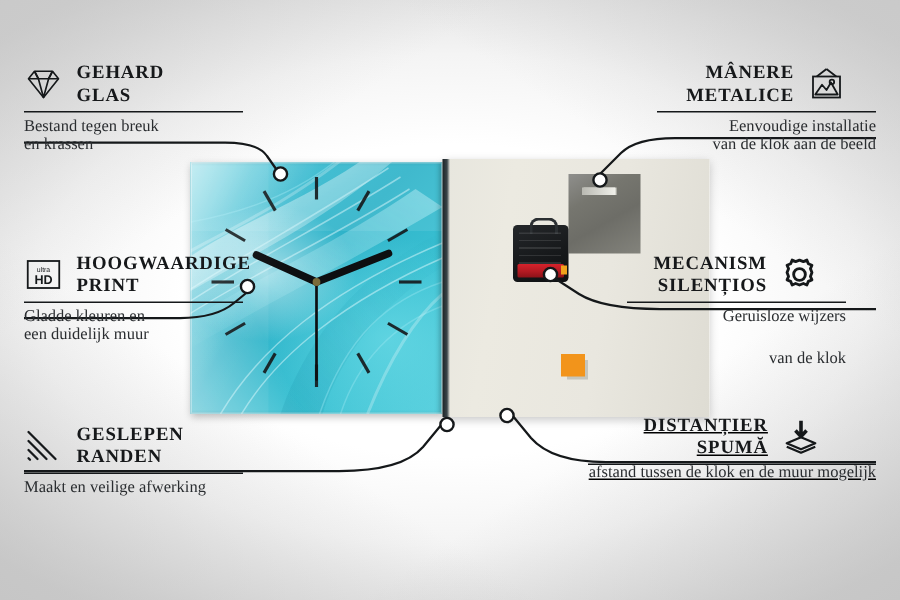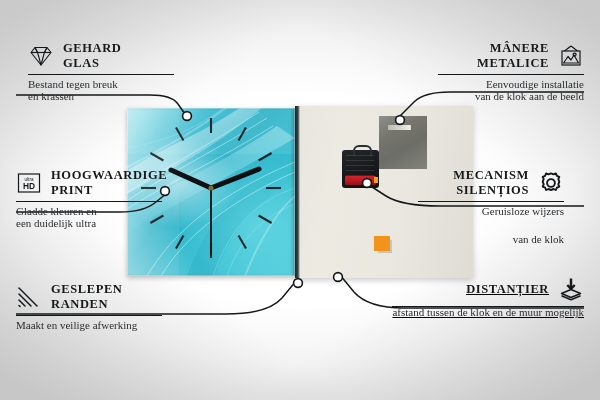--- a/index.html
+++ b/index.html
@@ -113,21 +113,21 @@
     letter-spacing:.6px;color:#16181a;text-transform:uppercase;
   }
   .co-rule{height:1px;background:#15181a;margin-top:4px;}
   .co-desc{
     font-family:"Liberation Serif", serif;
     font-size:11px;line-height:11.6px;color:#2a2d30;margin-top:4px;
   }
   .left .co-head{justify-content:flex-start;}
   .left .co-title{text-align:left;}
   .left .co-desc{text-align:left;}
-  .right .co-head{justify-content:flex-end;}
+  .right .co-head{justify-content:center;}
   .right .co-title{text-align:right;}
   .right .co-desc{text-align:right;}
   .ico{width:26px;height:26px;flex:0 0 26px;display:block;}
 
   .wires{position:absolute;inset:0;pointer-events:none;}
 </style>
 </head>
 <body>
 
 <div id="stage">
@@ -229,21 +229,21 @@
     <g fill="#ffffff" stroke="#15181a" stroke-width="1.6">
       <circle cx="187" cy="116" r="4.4"></circle>
       <circle cx="165" cy="191" r="4.4"></circle>
       <circle cx="298" cy="283" r="4.4"></circle>
       <circle cx="400" cy="120" r="4.4"></circle>
       <circle cx="367" cy="183" r="4.4"></circle>
       <circle cx="338" cy="277" r="4.4"></circle>
     </g>
   </svg>
 
-  <div class="callout left" style="left:28px;top:41px;width:146px;">
+  <div class="callout left" style="left:16px;top:41px;width:146px;">
     <div class="co-head">
       <svg class="ico" viewBox="0 0 26 26">
         <g fill="none" stroke="#15181a" stroke-width="1.1" stroke-linejoin="round">
           <path d="M3 9.5 L7 4.5 L19 4.5 L23 9.5 L13 22 Z"></path>
           <path d="M3 9.5 L23 9.5"></path>
           <path d="M7 4.5 L9.6 9.5 L13 22 L16.4 9.5 L19 4.5"></path>
           <path d="M9.6 9.5 L7 4.5 M16.4 9.5 L19 4.5"></path>
         </g>
       </svg>
       <div>
@@ -263,21 +263,21 @@
         <text x="13" y="11.4" text-anchor="middle" font-family="Liberation Sans, sans-serif" font-size="4.6" fill="#15181a">ultra</text>
         <text x="13" y="19.4" text-anchor="middle" font-family="Liberation Sans, sans-serif" font-size="8.4" font-weight="bold" fill="#15181a">HD</text>
       </svg>
       <div>
         <div class="co-title">HOOGWAARDIGE</div>
         <div class="co-title">PRINT</div>
       </div>
     </div>
     <div class="co-rule"></div>
     <div class="co-desc">Gladde kleuren en</div>
-    <div class="co-desc" style="margin-top:0;">een duidelijk ultra</div>
+    <div class="co-desc" style="margin-top:0;">een duidelijk muur</div>
   </div>
 
   <div class="callout left" style="left:16px;top:282px;width:146px;">
     <div class="co-head">
       <svg class="ico" viewBox="0 0 26 26">
         <g stroke="#15181a" stroke-width="1.5" stroke-linecap="round">
           <line x1="3" y1="4" x2="21" y2="22"></line>
           <line x1="3" y1="10" x2="15" y2="22"></line>
           <line x1="3" y1="16" x2="9" y2="22"></line>
           <line x1="3" y1="21.5" x2="4" y2="22.5"></line>
@@ -327,20 +327,21 @@
     </div>
     <div class="co-rule"></div>
     <div class="co-desc">Geruisloze wijzers</div>
     <div class="co-desc" style="margin-top:16px;">van de klok</div>
   </div>
 
   <div class="callout right" style="left:392px;top:276px;width:192px;text-decoration:underline;">
     <div class="co-head">
       <div>
         <div class="co-title">DISTANȚIER</div>
+        <div class="co-title">SPUMĂ</div>
       </div>
       <svg class="ico" viewBox="0 0 26 26">
         <g fill="none" stroke="#15181a" stroke-width="1.5" stroke-linejoin="round">
           <path d="M13 2.5 L13 12.5 M9.3 9 L13 13 L16.7 9" stroke-width="2.4"></path>
           <path d="M13 13.5 L22.5 17.5 L13 21.5 L3.5 17.5 Z"></path>
           <path d="M3.5 19.8 L13 23.8 L22.5 19.8"></path>
         </g>
       </svg>
     </div>
     <div class="co-rule"></div>

